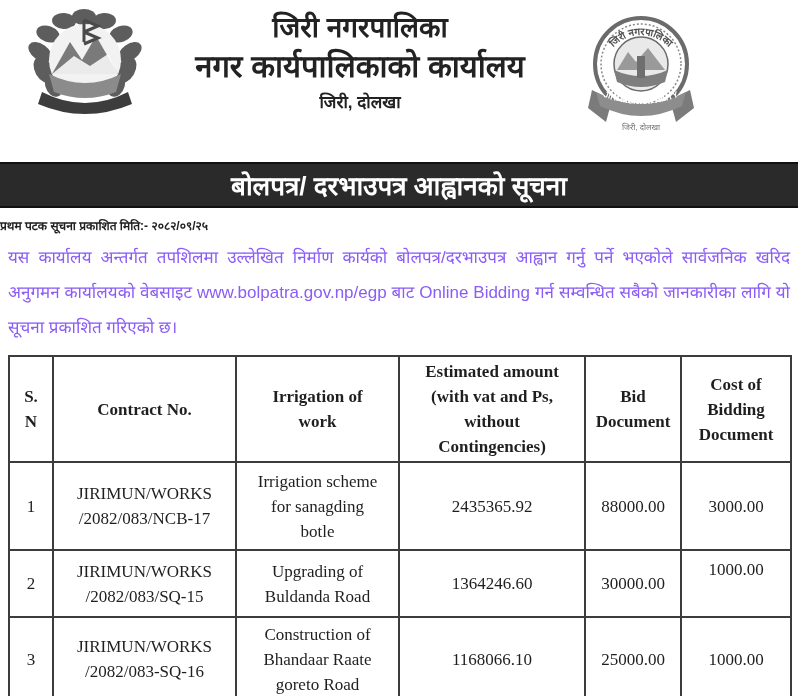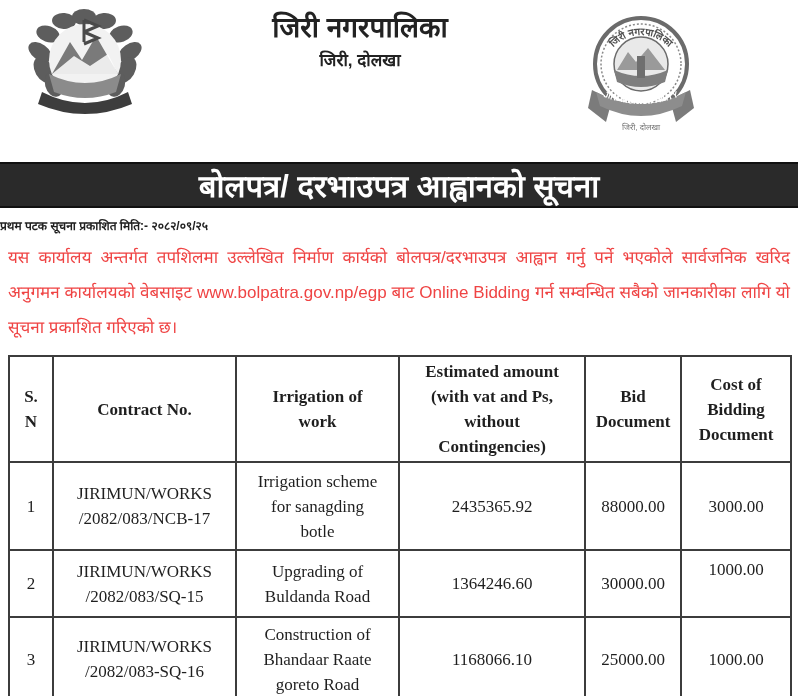--- a/index.html
+++ b/index.html
@@ -41,37 +41,37 @@
   .office-name{font-size:31px;font-weight:bold;line-height:42px;}
   .location{font-size:17px;font-weight:bold;line-height:26px;margin-top:2px;}
   .province{font-size:17px;font-weight:bold;line-height:24px;}
   .banner{
     margin-top:2px;
     width:798px;height:46px;
     background:var(--banner-bg);
     color:var(--banner-fg);
     display:flex;align-items:center;justify-content:center;
     font-family:"Liberation Sans","DejaVu Sans",sans-serif;
-    font-size:31px;font-weight:bold;
+    font-size:26px;font-weight:bold;
     border-top:2px solid #111;
     border-bottom:2px solid #111;
   }
   .pub-date{
     text-align:left;
     font-family:"Liberation Sans","DejaVu Sans",sans-serif;
     font-size:12px;font-weight:bold;
     margin-top:9px;
   }
   .body-text{
     margin:6px 8px 0 8px;
     font-family:"Liberation Sans","DejaVu Sans",sans-serif;
     font-size:17px;
     line-height:35px;
     text-align:justify;
-    color:#ef4444;
+    color:#8b5cf6;
   }
   table.notice-table{
     border-collapse:collapse;
     margin:10px 0 0 8px;
     width:782px;
     table-layout:fixed;
   }
   .notice-table th,.notice-table td{
     border:2px solid var(--border);
     text-align:center;
@@ -127,20 +127,21 @@
     <path d="M28 66 L50 48 L66 58 L84 46 L94 66 Z" fill="#ffffff" opacity="0.85"></path>
     <path d="M25 66 Q61 84 97 66 L92 84 Q61 96 30 84 Z" fill="#8b8b8b"></path>
 
     <path d="M60 12 L60 34 M60 12 L74 18 L60 24 M60 24 L74 30 L60 36" stroke="#4a4a4a" stroke-width="3" fill="none"></path>
 
     <path d="M18 84 Q61 106 104 84 L108 96 Q61 116 14 96 Z" fill="#3d3d3d"></path>
   </svg>
 
   <div class="header-text">
     <div class="muni-name">जिरी नगरपालिका</div>
+    <div class="office-name">नगर कार्यपालिकाको कार्यालय</div>
     <div class="location">जिरी, दोलखा</div>
   </div>
 
   <svg class="logo-right" viewBox="0 0 126 130" aria-hidden="true">
     <defs>
       <path id="arcTop" d="M 26 68 A 37 37 0 1 1 100 68"></path>
       <path id="arcRibbon" d="M 24 92 Q 63 108 102 92"></path>
     </defs>
     <circle cx="63" cy="60" r="46" fill="none" stroke="#6b6b6b" stroke-width="4"></circle>
     <circle cx="63" cy="60" r="40" fill="none" stroke="#8a8a8a" stroke-width="1.5" stroke-dasharray="2 2"></circle>

